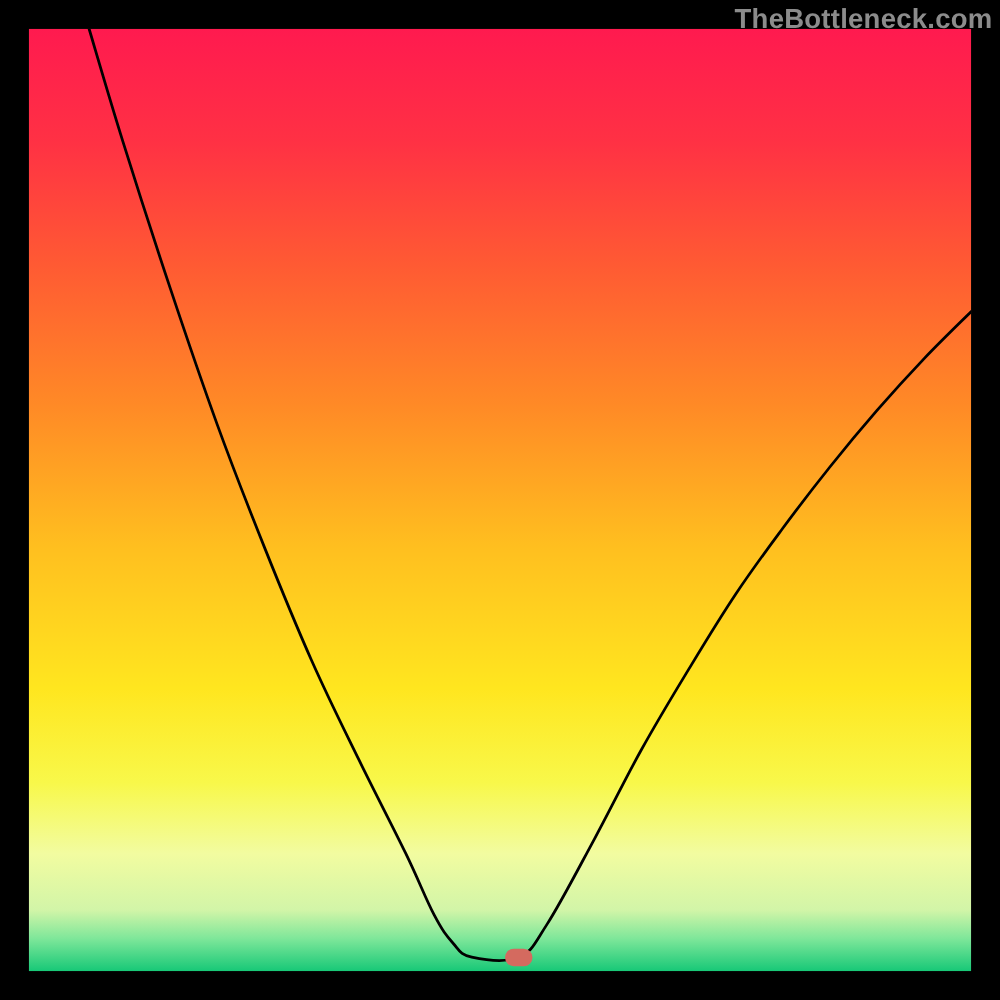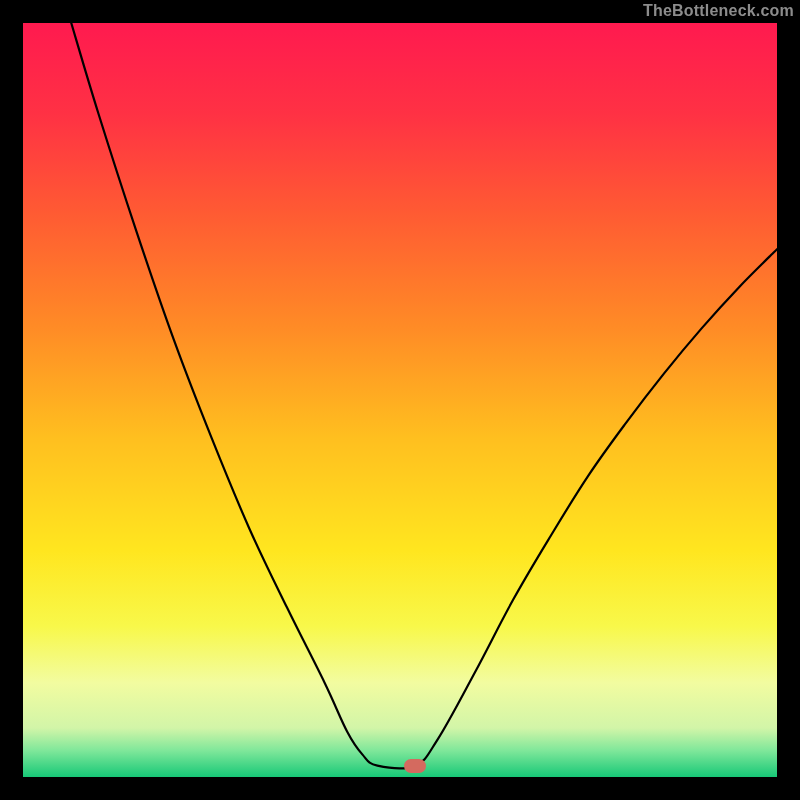--- a/index.html
+++ b/index.html
@@ -31,21 +31,21 @@
     top: 0;
     width: 754px;
     height: 754px;
     pointer-events: none;
   }
   .watermark {
     position: absolute;
     top: 2px;
     right: 6px;
     font-family: Arial, Helvetica, sans-serif;
-    font-size: 16px;
+    font-size: 22px;
     font-weight: 600;
     color: #8c8c8c;
     letter-spacing: 0.2px;
     user-select: none;
   }
   .marker {
     position: absolute;
     width: 22px;
     height: 14px;
     border-radius: 8px;

